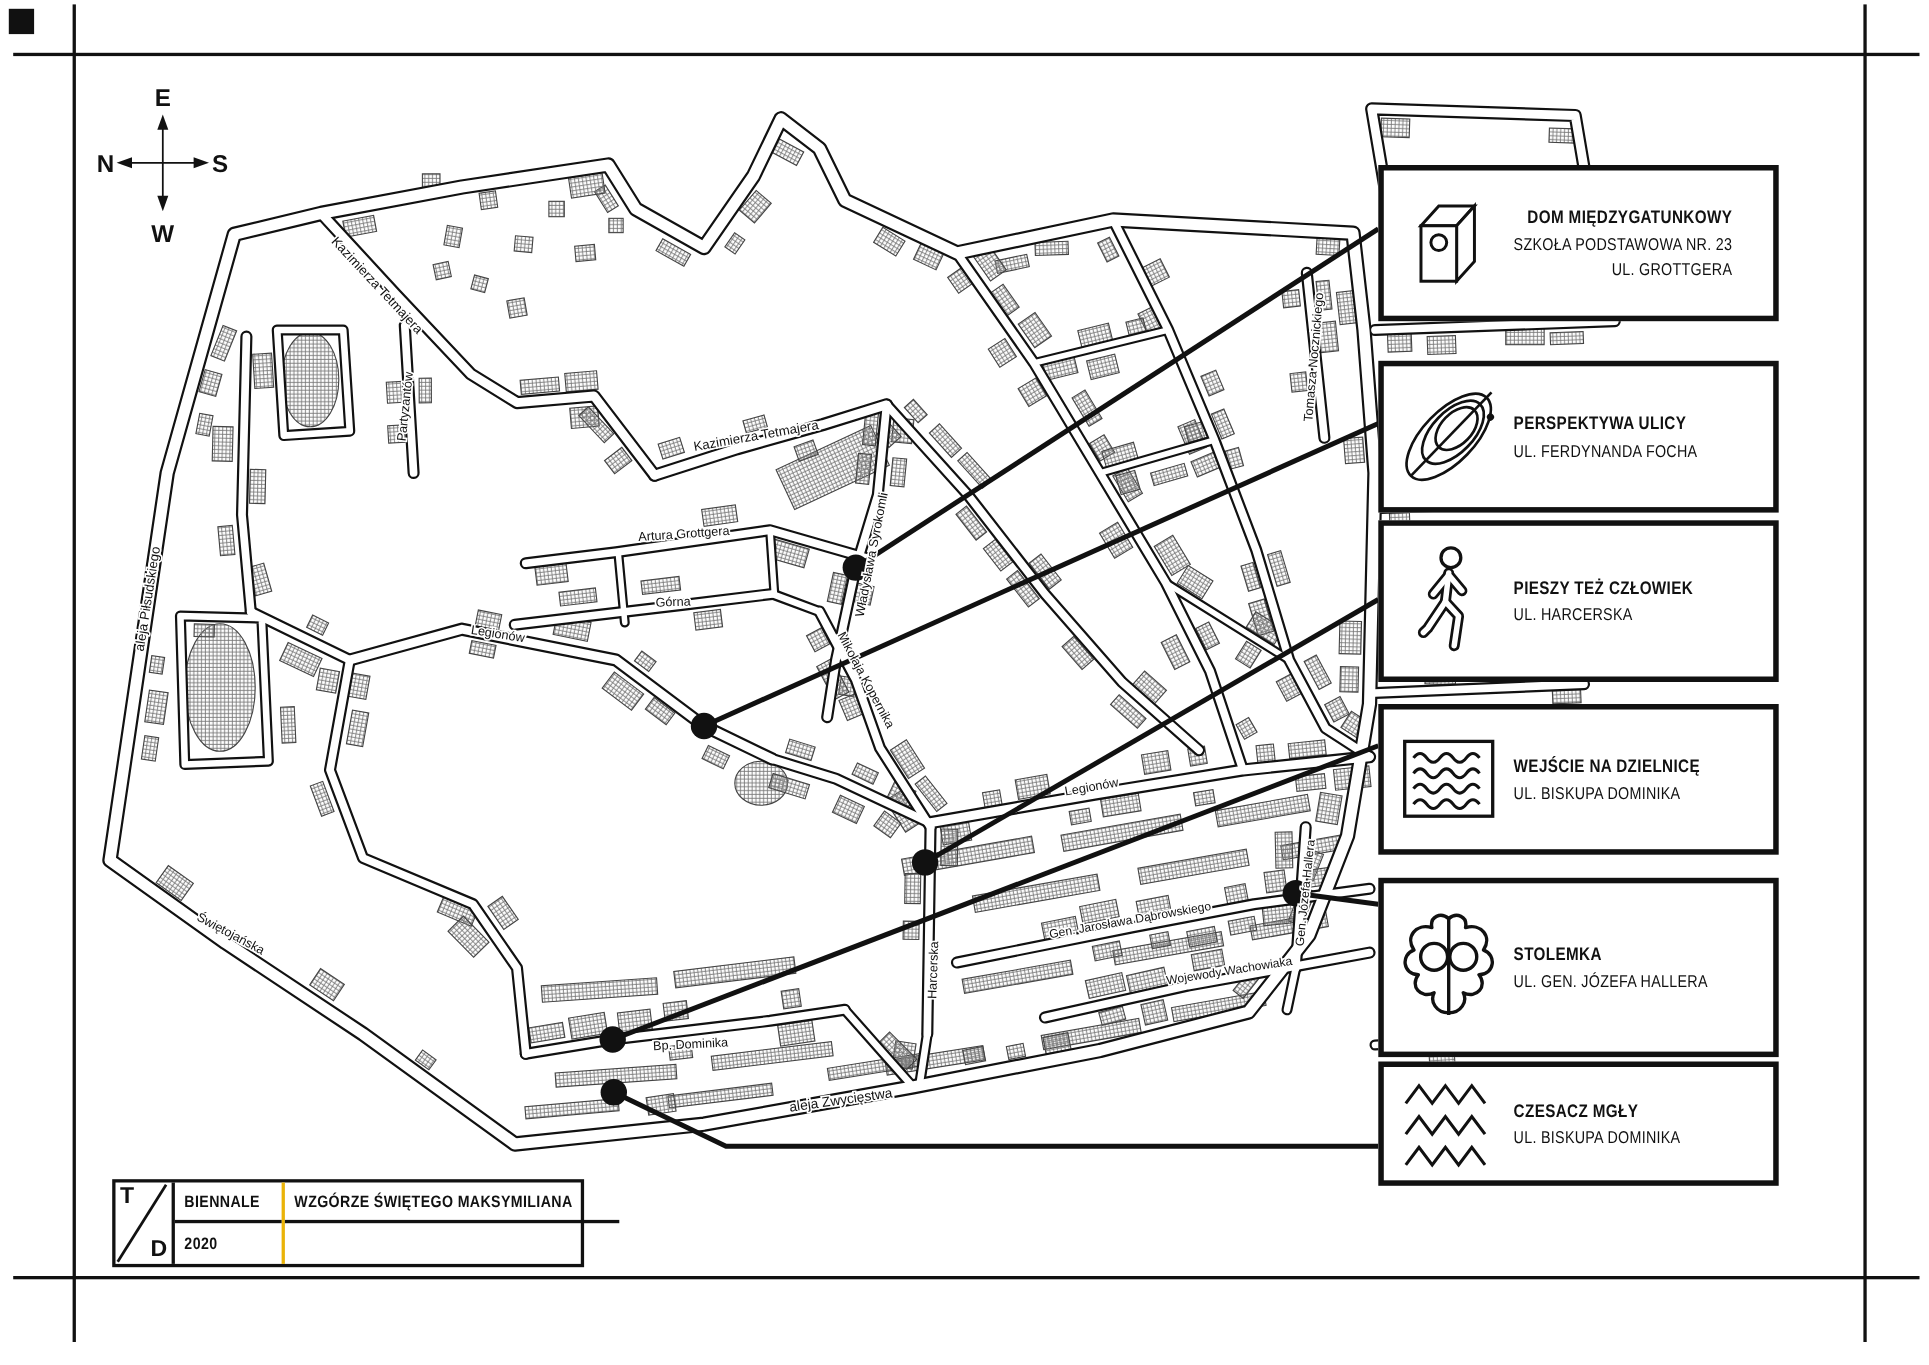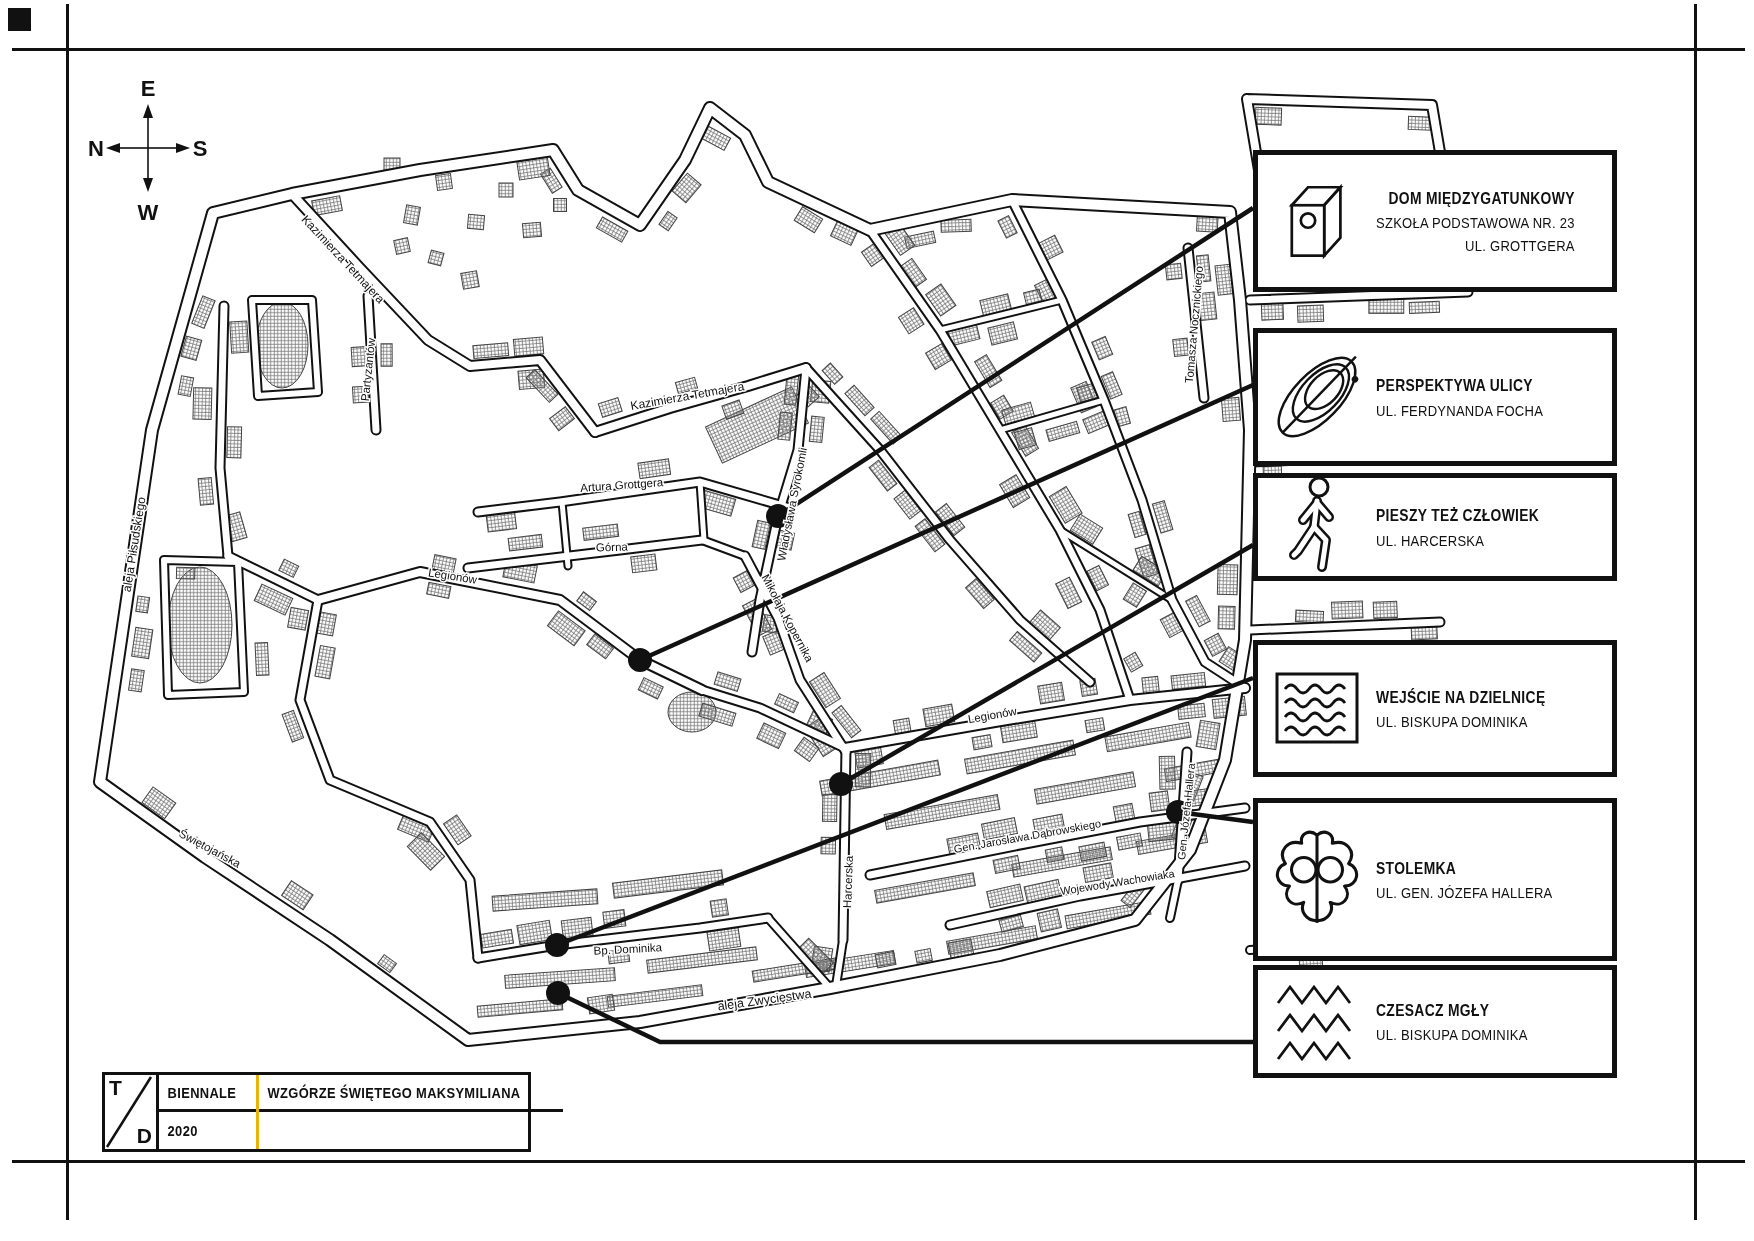--- a/index.html
+++ b/index.html
@@ -459,21 +459,21 @@
         <circle cx="42" cy="16" r="3.5" fill="#111" stroke="none"></circle>
       </g>
     </svg>
   </div>
   <div class="ltext">
     <div class="ltitle">PERSPEKTYWA ULICY</div>
     <div class="lsub">UL. FERDYNANDA FOCHA</div>
   </div>
 </div>
 
-<div class="lbox" style="top:473px;height:108px;">
+<div class="lbox" style="top:473px;height:147px;">
   <div class="licon">
     <svg width="80" height="104" viewBox="0 0 80 104">
       <g fill="none" stroke-linecap="round" stroke-linejoin="round">
         <g stroke="#111" stroke-width="10">
           <path d="M40,26 L37,52"></path>
           <path d="M39,29 L26,45"></path>
           <path d="M41,29 L52,42"></path>
           <path d="M37,52 L21,76 L17,80"></path>
           <path d="M37,52 L49,65 L45,92"></path>
         </g>

